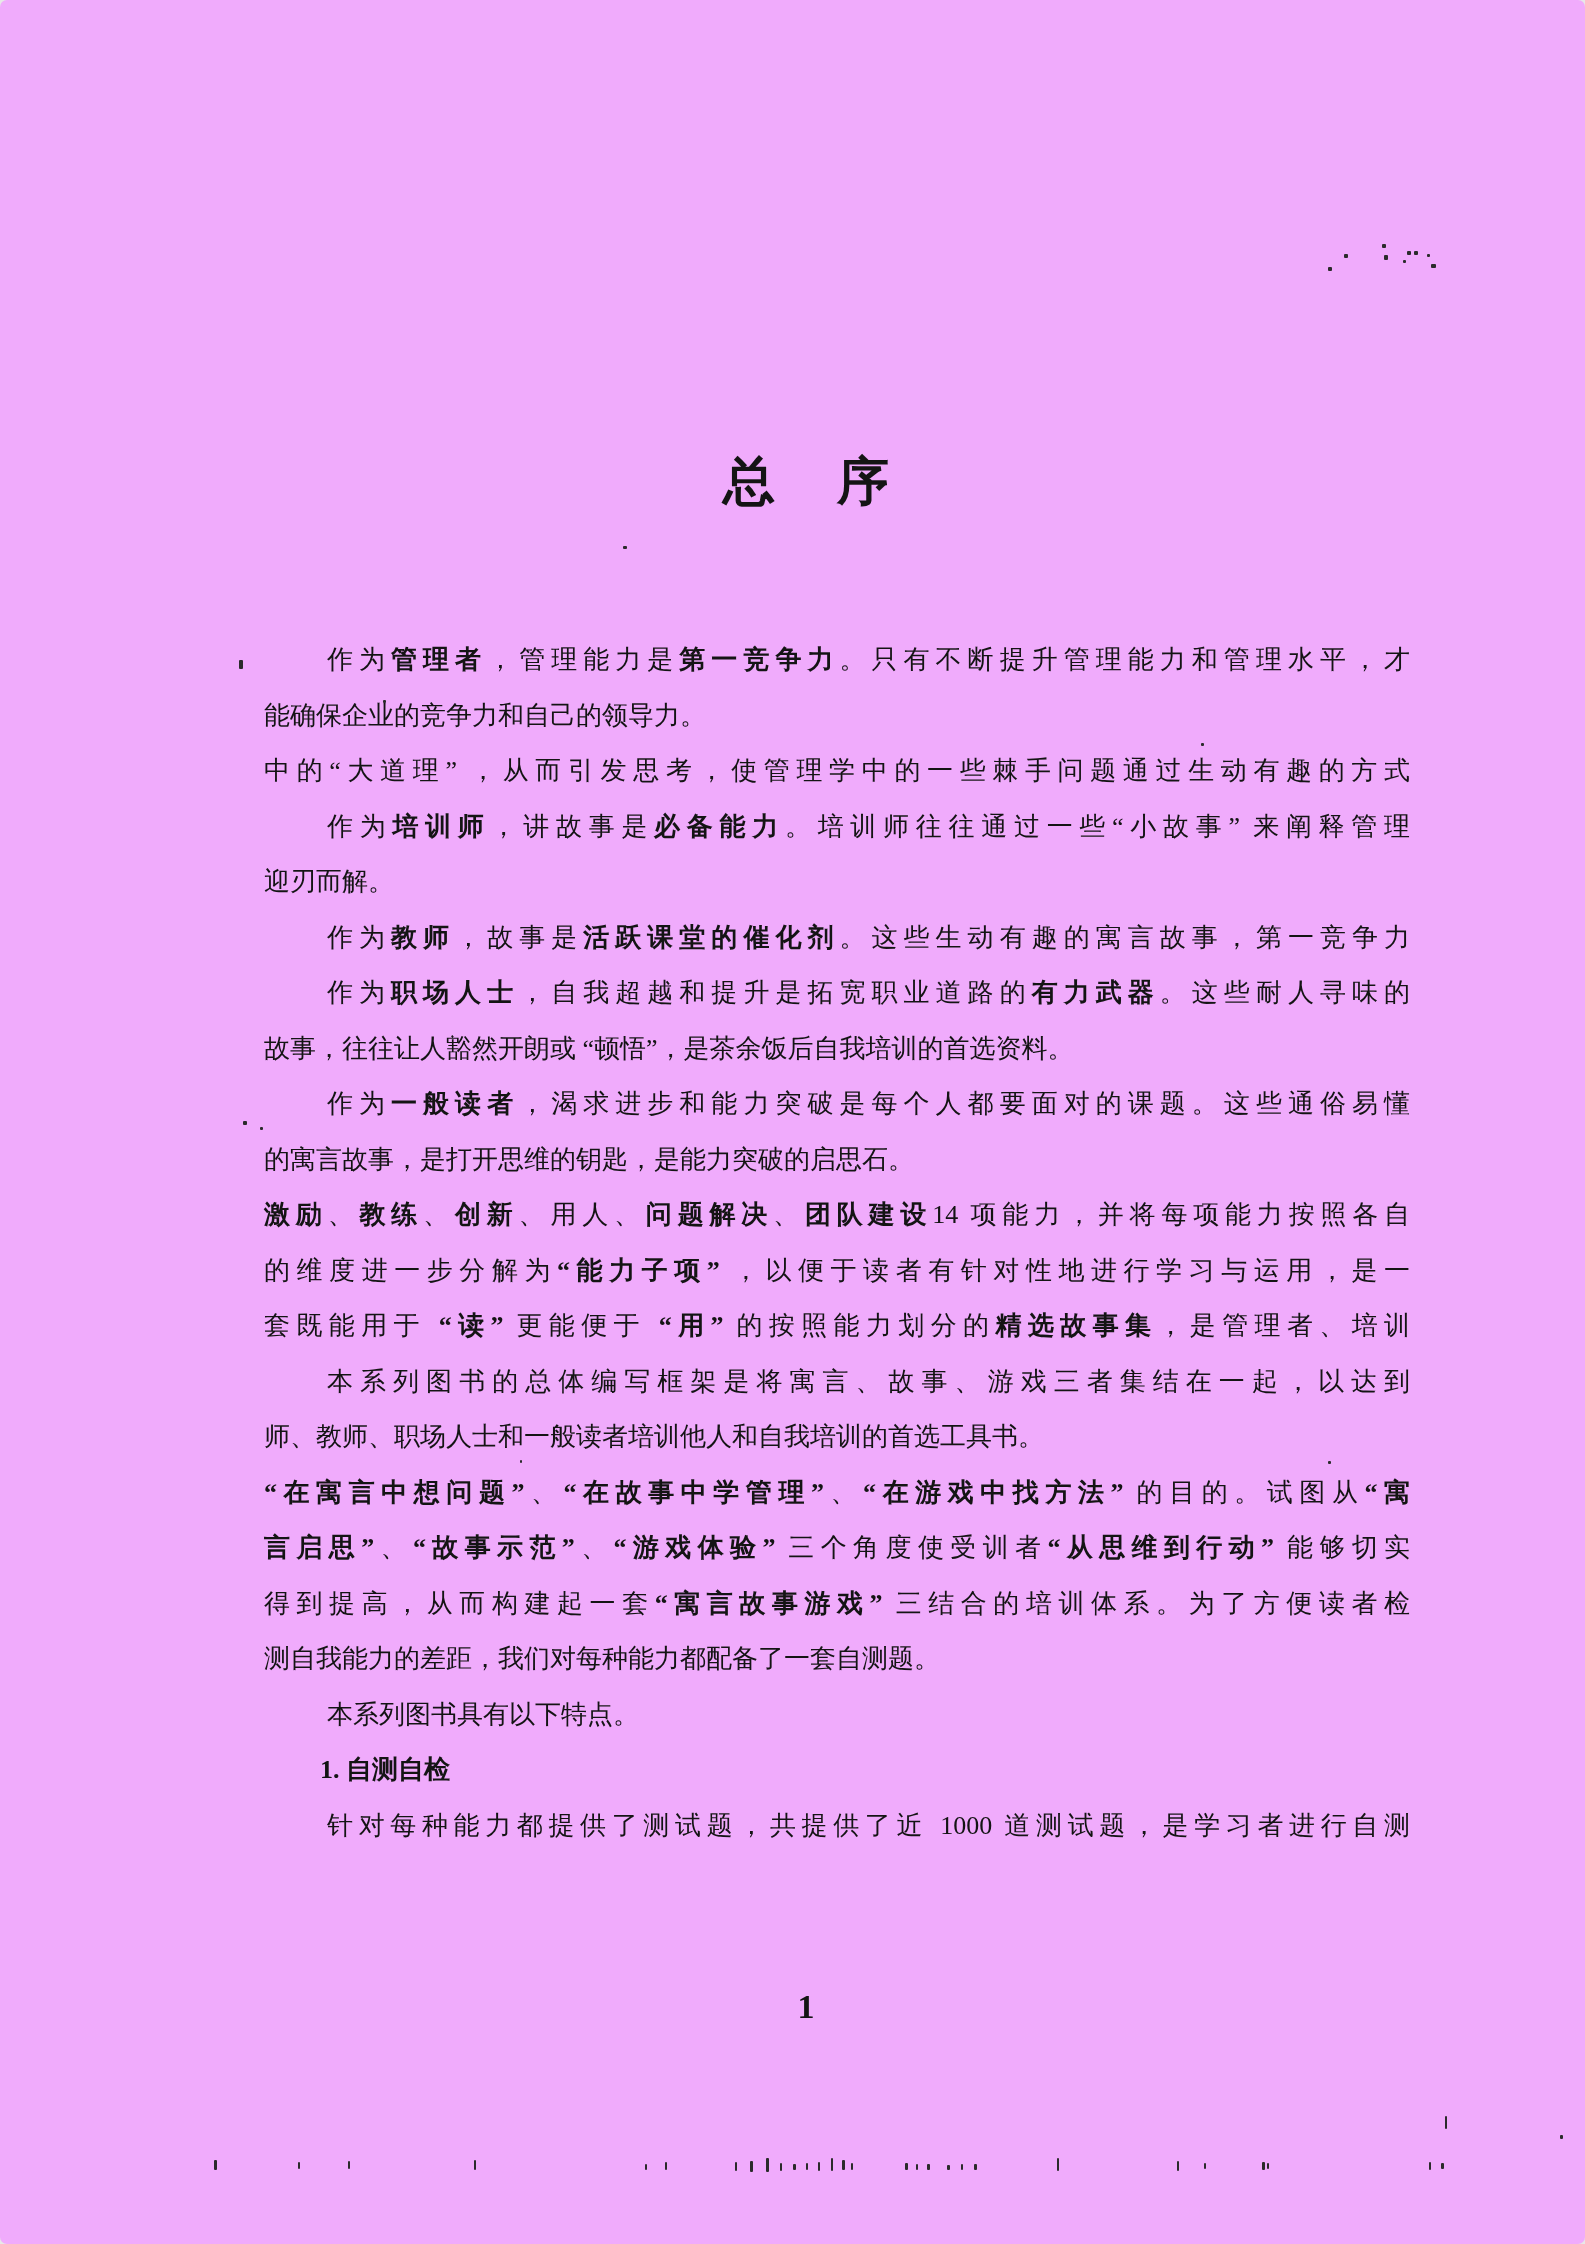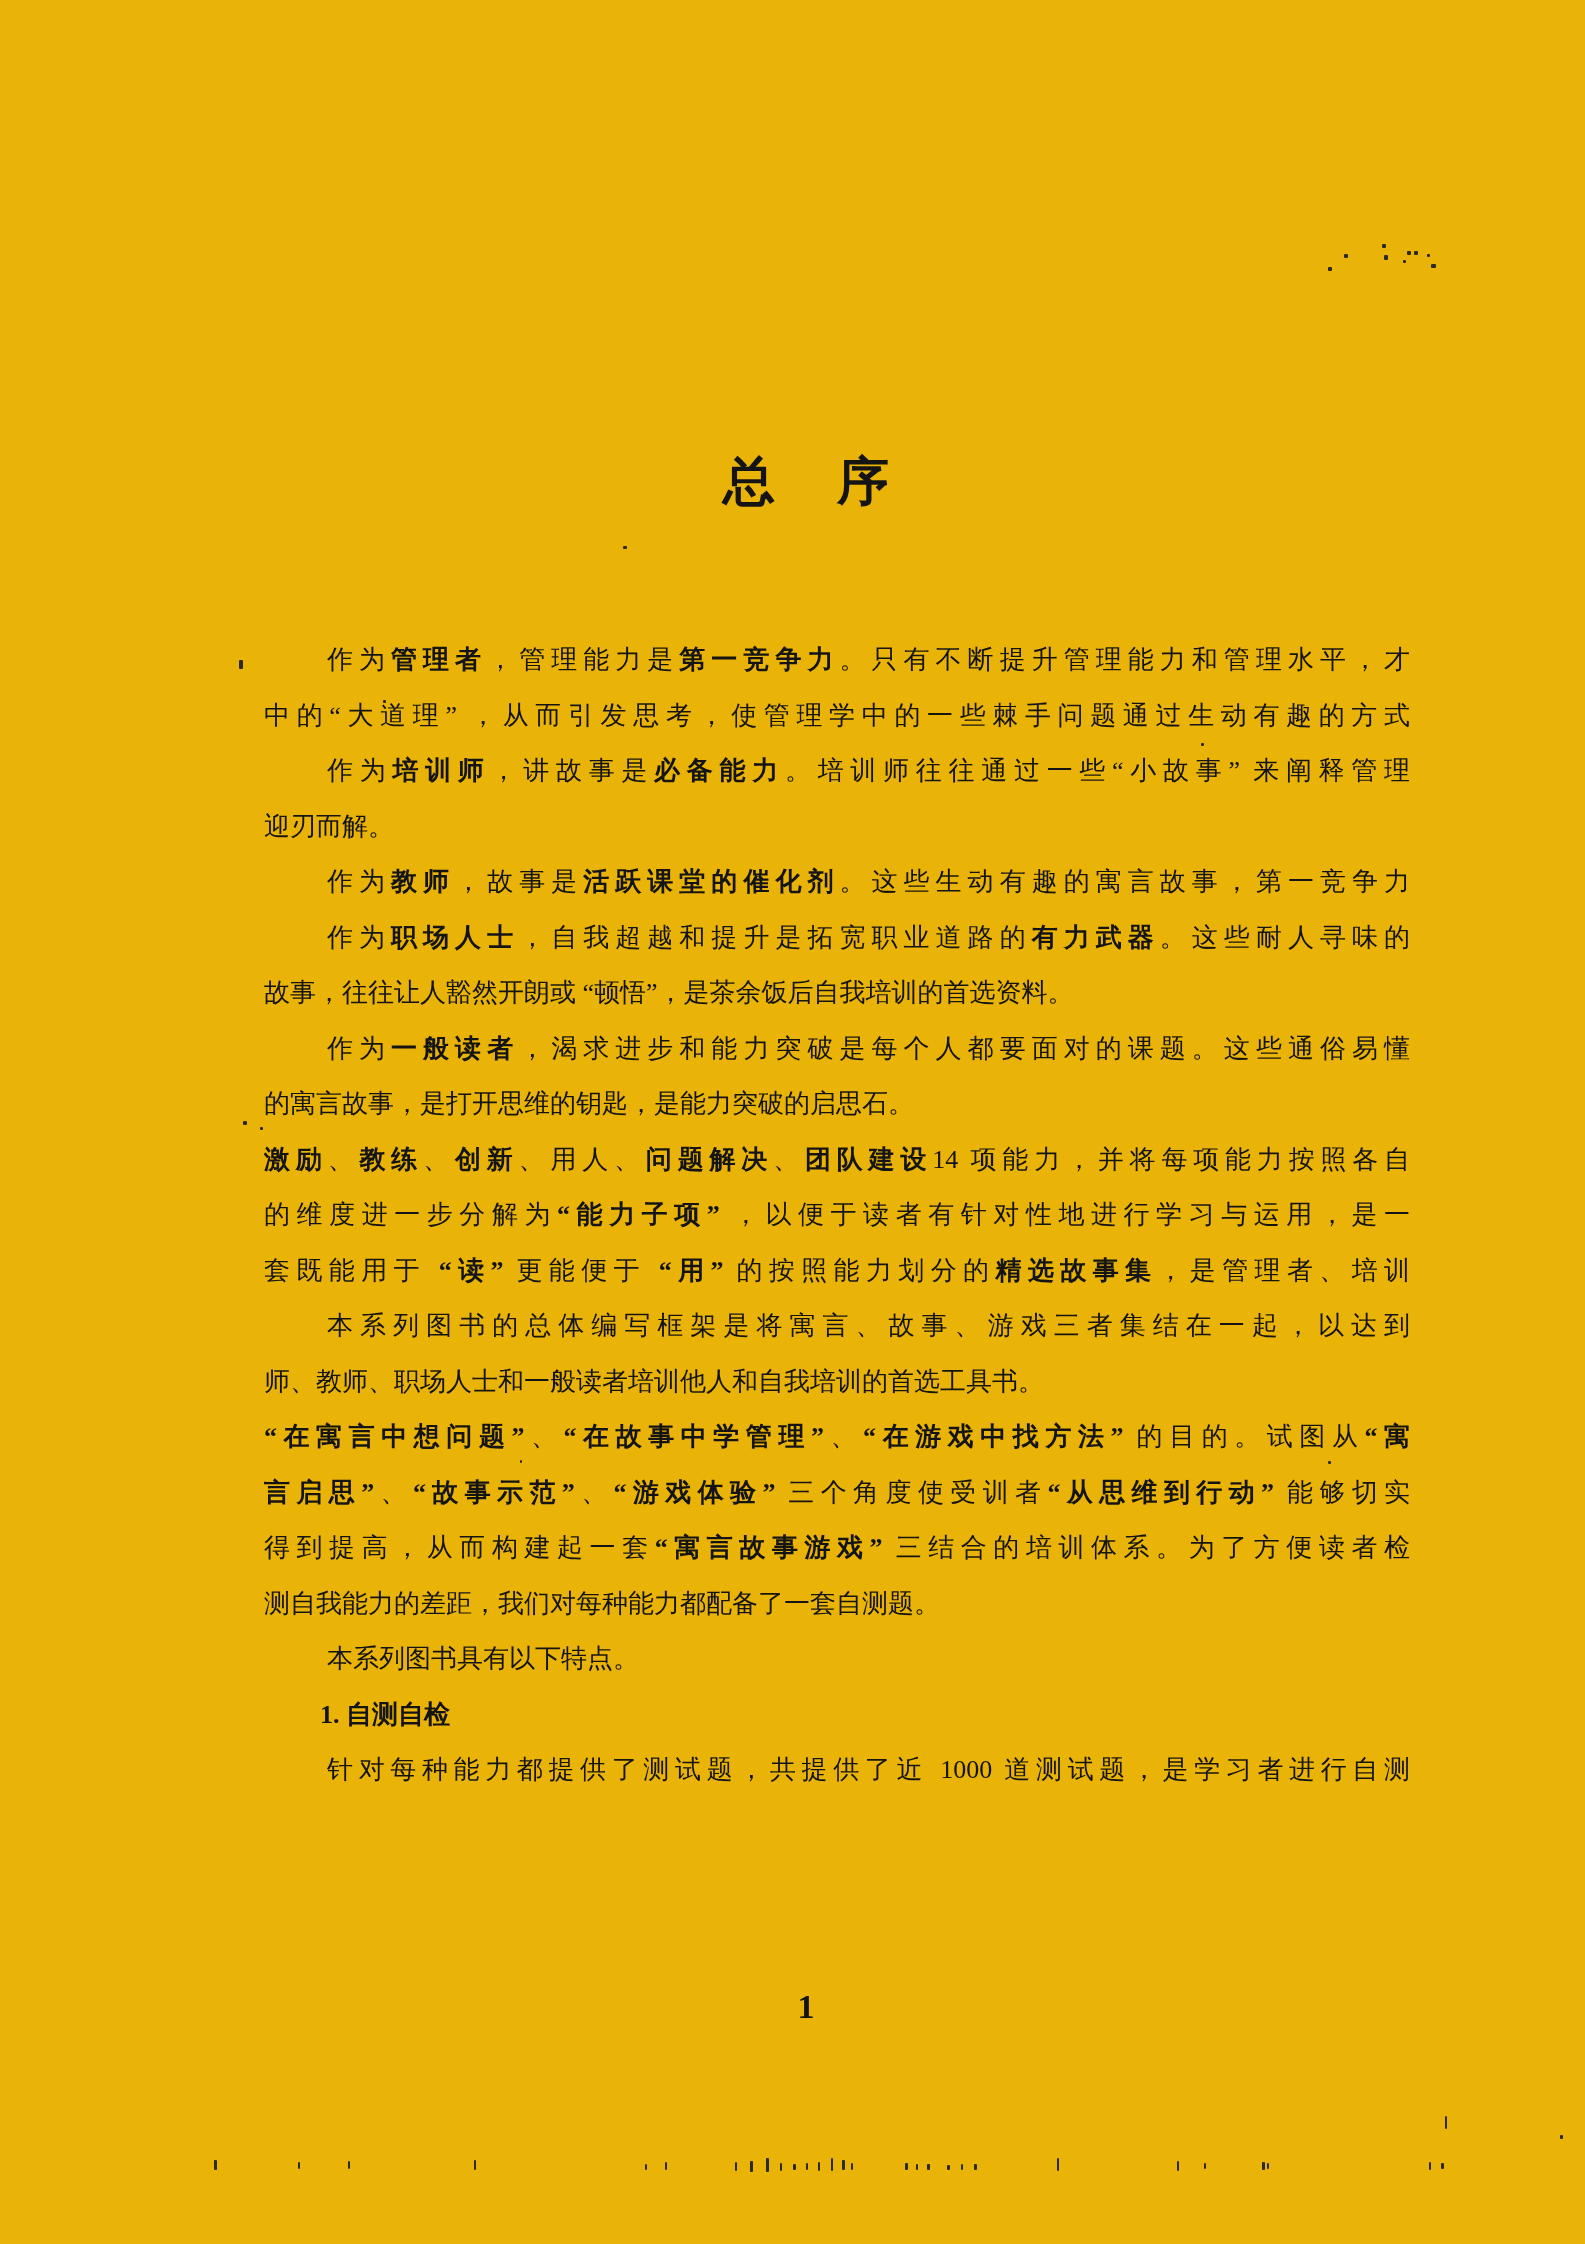--- a/index.html
+++ b/index.html
@@ -1,23 +1,24 @@
 <!DOCTYPE html>
 <html><head>
 <meta charset="utf-8">
 <style>
   html,body{margin:0;padding:0;background:#e8e8e8;}
   .page{
     position:relative;
     width:1585px;height:2244px;
     margin:0 auto;
-    background:#eab308;
+    background:#f0abfc;
     color:#141414;
     font-family:"Liberation Serif","DejaVu Serif",serif;
     overflow:hidden;
+    border-radius:7px;
   }
   .title{
     position:absolute;
     left:233px;top:452px;width:1146px;
     margin:0;
     text-align:center;
     font-size:52px;
     font-weight:bold;
     line-height:60px;
     letter-spacing:0;
@@ -55,20 +56,21 @@
   .speck{position:absolute;background:#2b2b2b;border-radius:1px;}
 </style>
 </head>
 <body>
 
 <div class="page">
   <h1 class="title"><span class="t1">总</span><span class="t2">序</span></h1>
 
   <div class="body-text">
       <div class="line indent just"><span>作为</span><span class="b">管理者</span><span>，管理能力是</span><span class="b">第一竞争力</span><span>。只有不断提升管理能力和管理水平，才</span></div>
+      <div class="line"><span>能确保企业的竞争力和自己的领导力。</span></div>
       <div class="line just"><span>中的“大道理” ，从而引发思考，使管理学中的一些棘手问题通过生动有趣的方式</span></div>
       <div class="line indent just"><span>作为</span><span class="b">培训师</span><span>，讲故事是</span><span class="b">必备能力</span><span>。培训师往往通过一些“小故事” 来阐释管理</span></div>
       <div class="line"><span>迎刃而解。</span></div>
       <div class="line indent just"><span>作为</span><span class="b">教师</span><span>，故事是</span><span class="b">活跃课堂的催化剂</span><span>。这些生动有趣的寓言故事，第一竞争力</span></div>
       <div class="line indent just"><span>作为</span><span class="b">职场人士</span><span>，自我超越和提升是拓宽职业道路的</span><span class="b">有力武器</span><span>。这些耐人寻味的</span></div>
       <div class="line"><span>故事，往往让人豁然开朗或 “顿悟”，是茶余饭后自我培训的首选资料。</span></div>
       <div class="line indent just"><span>作为</span><span class="b">一般读者</span><span>，渴求进步和能力突破是每个人都要面对的课题。这些通俗易懂</span></div>
       <div class="line"><span>的寓言故事，是打开思维的钥匙，是能力突破的启思石。</span></div>
       <div class="line just"><span class="b">激励</span><span>、</span><span class="b">教练</span><span>、</span><span class="b">创新</span><span>、用人、</span><span class="b">问题解决</span><span>、</span><span class="b">团队建设</span><span>14 项能力，并将每项能力按照各自</span></div>
       <div class="line just"><span>的维度进一步分解为</span><span class="b">“能力子项”</span><span> ，以便于读者有针对性地进行学习与运用，是一</span></div>

